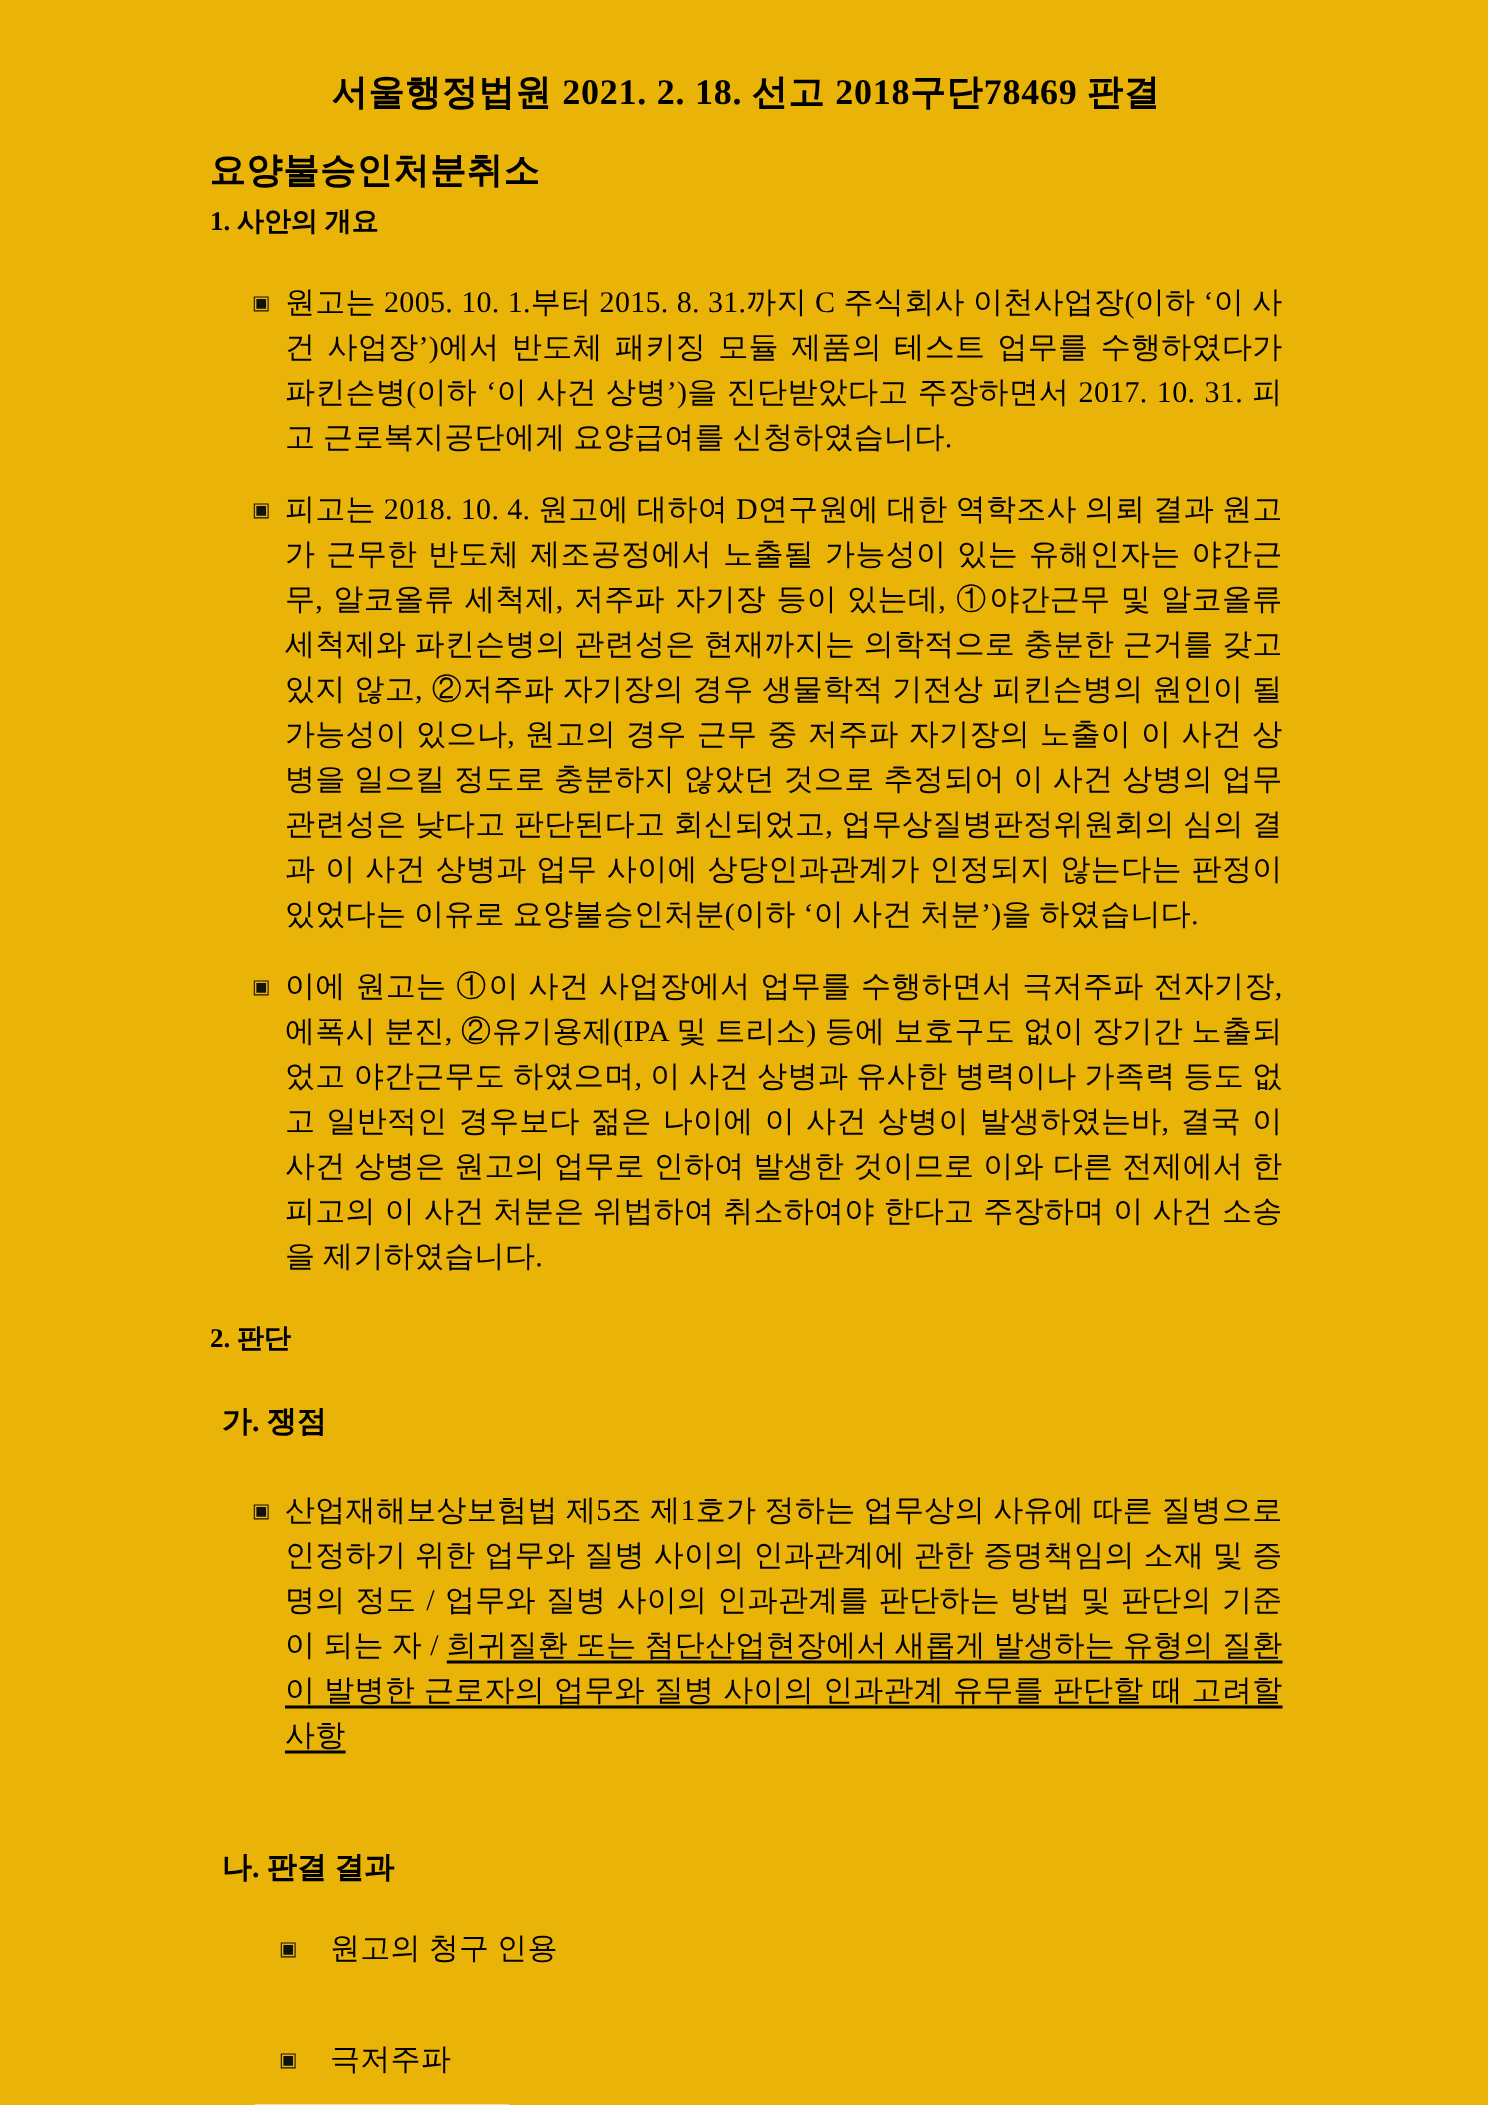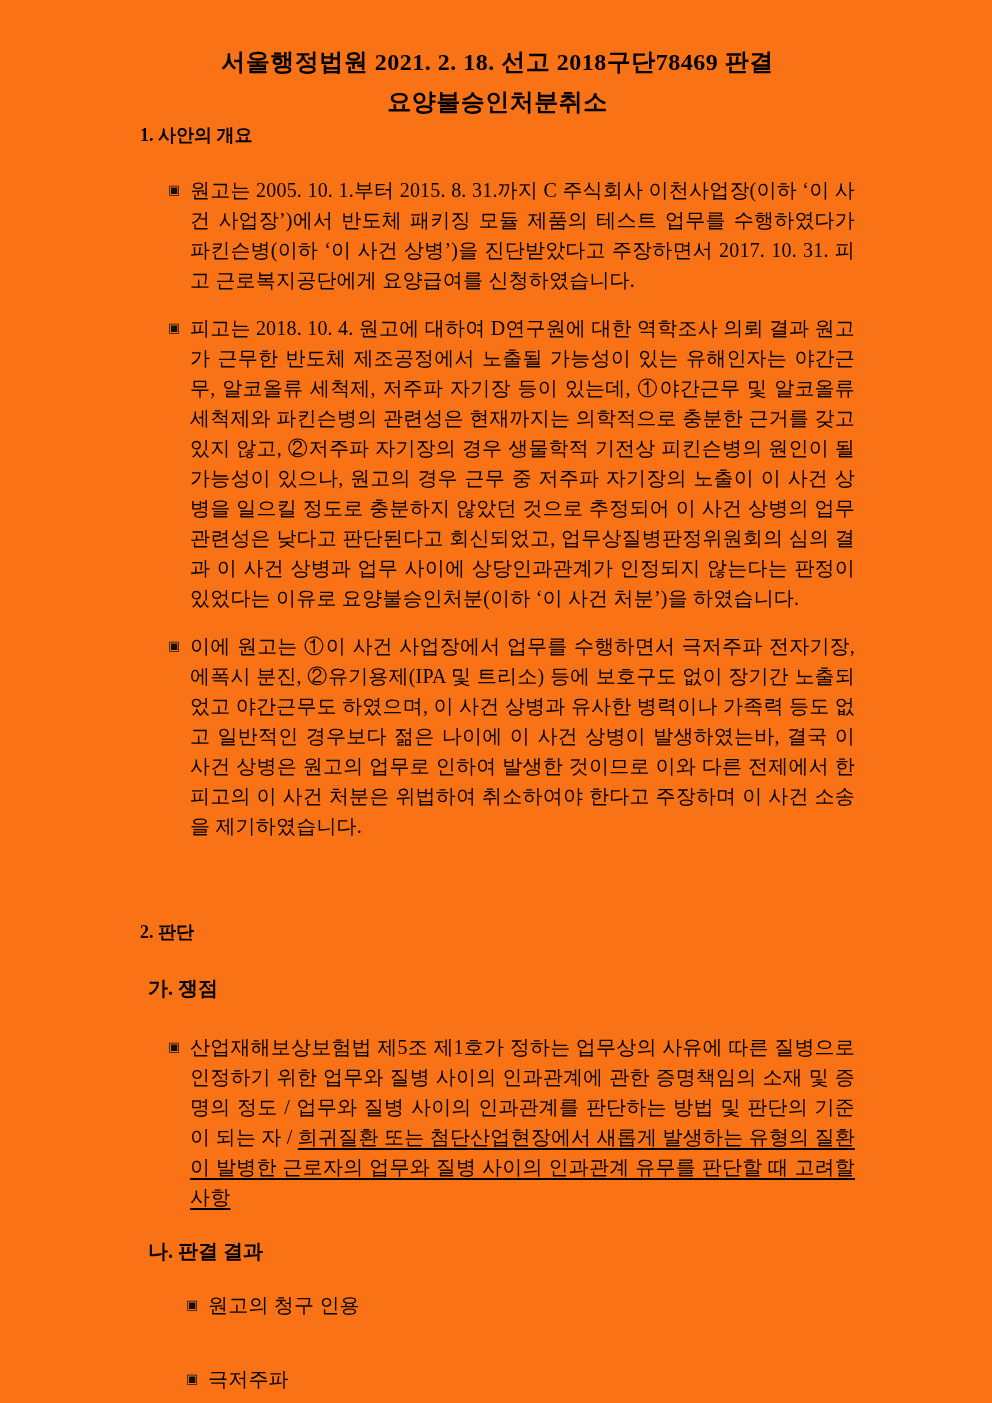--- a/index.html
+++ b/index.html
@@ -2,55 +2,56 @@
 <html lang="ko"><head>
 <meta charset="utf-8">
 <style>
   * { margin: 0; padding: 0; box-sizing: border-box; }
   html, body { background: #ffffff; }
   .page {
     position: relative;
     width: 992px;
     height: 1403px;
     margin: 0 auto;
-    background: #f97316;
+    background: #eab308;
     color: #000000;
     font-family: "Liberation Serif", "DejaVu Serif", serif;
     padding: 42px 137px 0 140px;
     overflow: hidden;
   }
   .doc-title {
     font-size: 24px;
     font-weight: bold;
     text-align: center;
     line-height: 40px;
     letter-spacing: 0.5px;
   }
   .doc-subtitle {
     font-size: 24px;
     font-weight: bold;
-    text-align: center;
+    text-align: left;
     line-height: 40px;
     letter-spacing: 0.5px;
+    margin-top: 12px;
   }
   .sec-heading {
     font-size: 18px;
     font-weight: bold;
     line-height: 26px;
   }
   .sec-heading.first { }
-  .sec-heading.second { margin-top: 78px; }
+  .sec-heading.second { margin-top: 26px; }
   .sub-heading {
     font-size: 20px;
     font-weight: bold;
     line-height: 26px;
     margin-left: 8px;
   }
   .sub-heading.a { margin-top: 30px; }
-  .sub-heading.b { margin-top: 26px; }
+  .sub-heading.b { margin-top: 60px; }
   .sub-heading.c { margin-top: 50px; }
   .bullet {
     display: flex;
     margin-left: 28px;
   }
   .bullet.first-of-sec { margin-top: 27px; }
   .bullet.gap { margin-top: 18px; }
   .bullet.issue { margin-top: 31px; }
   .bullet.short-b { margin-top: 26px; }
   .bullet.short-c { margin-top: 44px; }
@@ -62,21 +63,21 @@
     line-height: 30px;
     color: #111111;
   }
   .btext {
     flex: 1;
     font-size: 20px;
     line-height: 30px;
     text-align: justify;
     letter-spacing: 0.2px;
   }
-  .btext.no-justify { text-align: left; }
+  .btext.no-justify { text-align: left; margin-left: 12px; }
   .u {
     text-decoration: underline;
     text-underline-offset: 4px;
   }
 </style>
 </head>
 <body>
 
 <div class="page">
 

